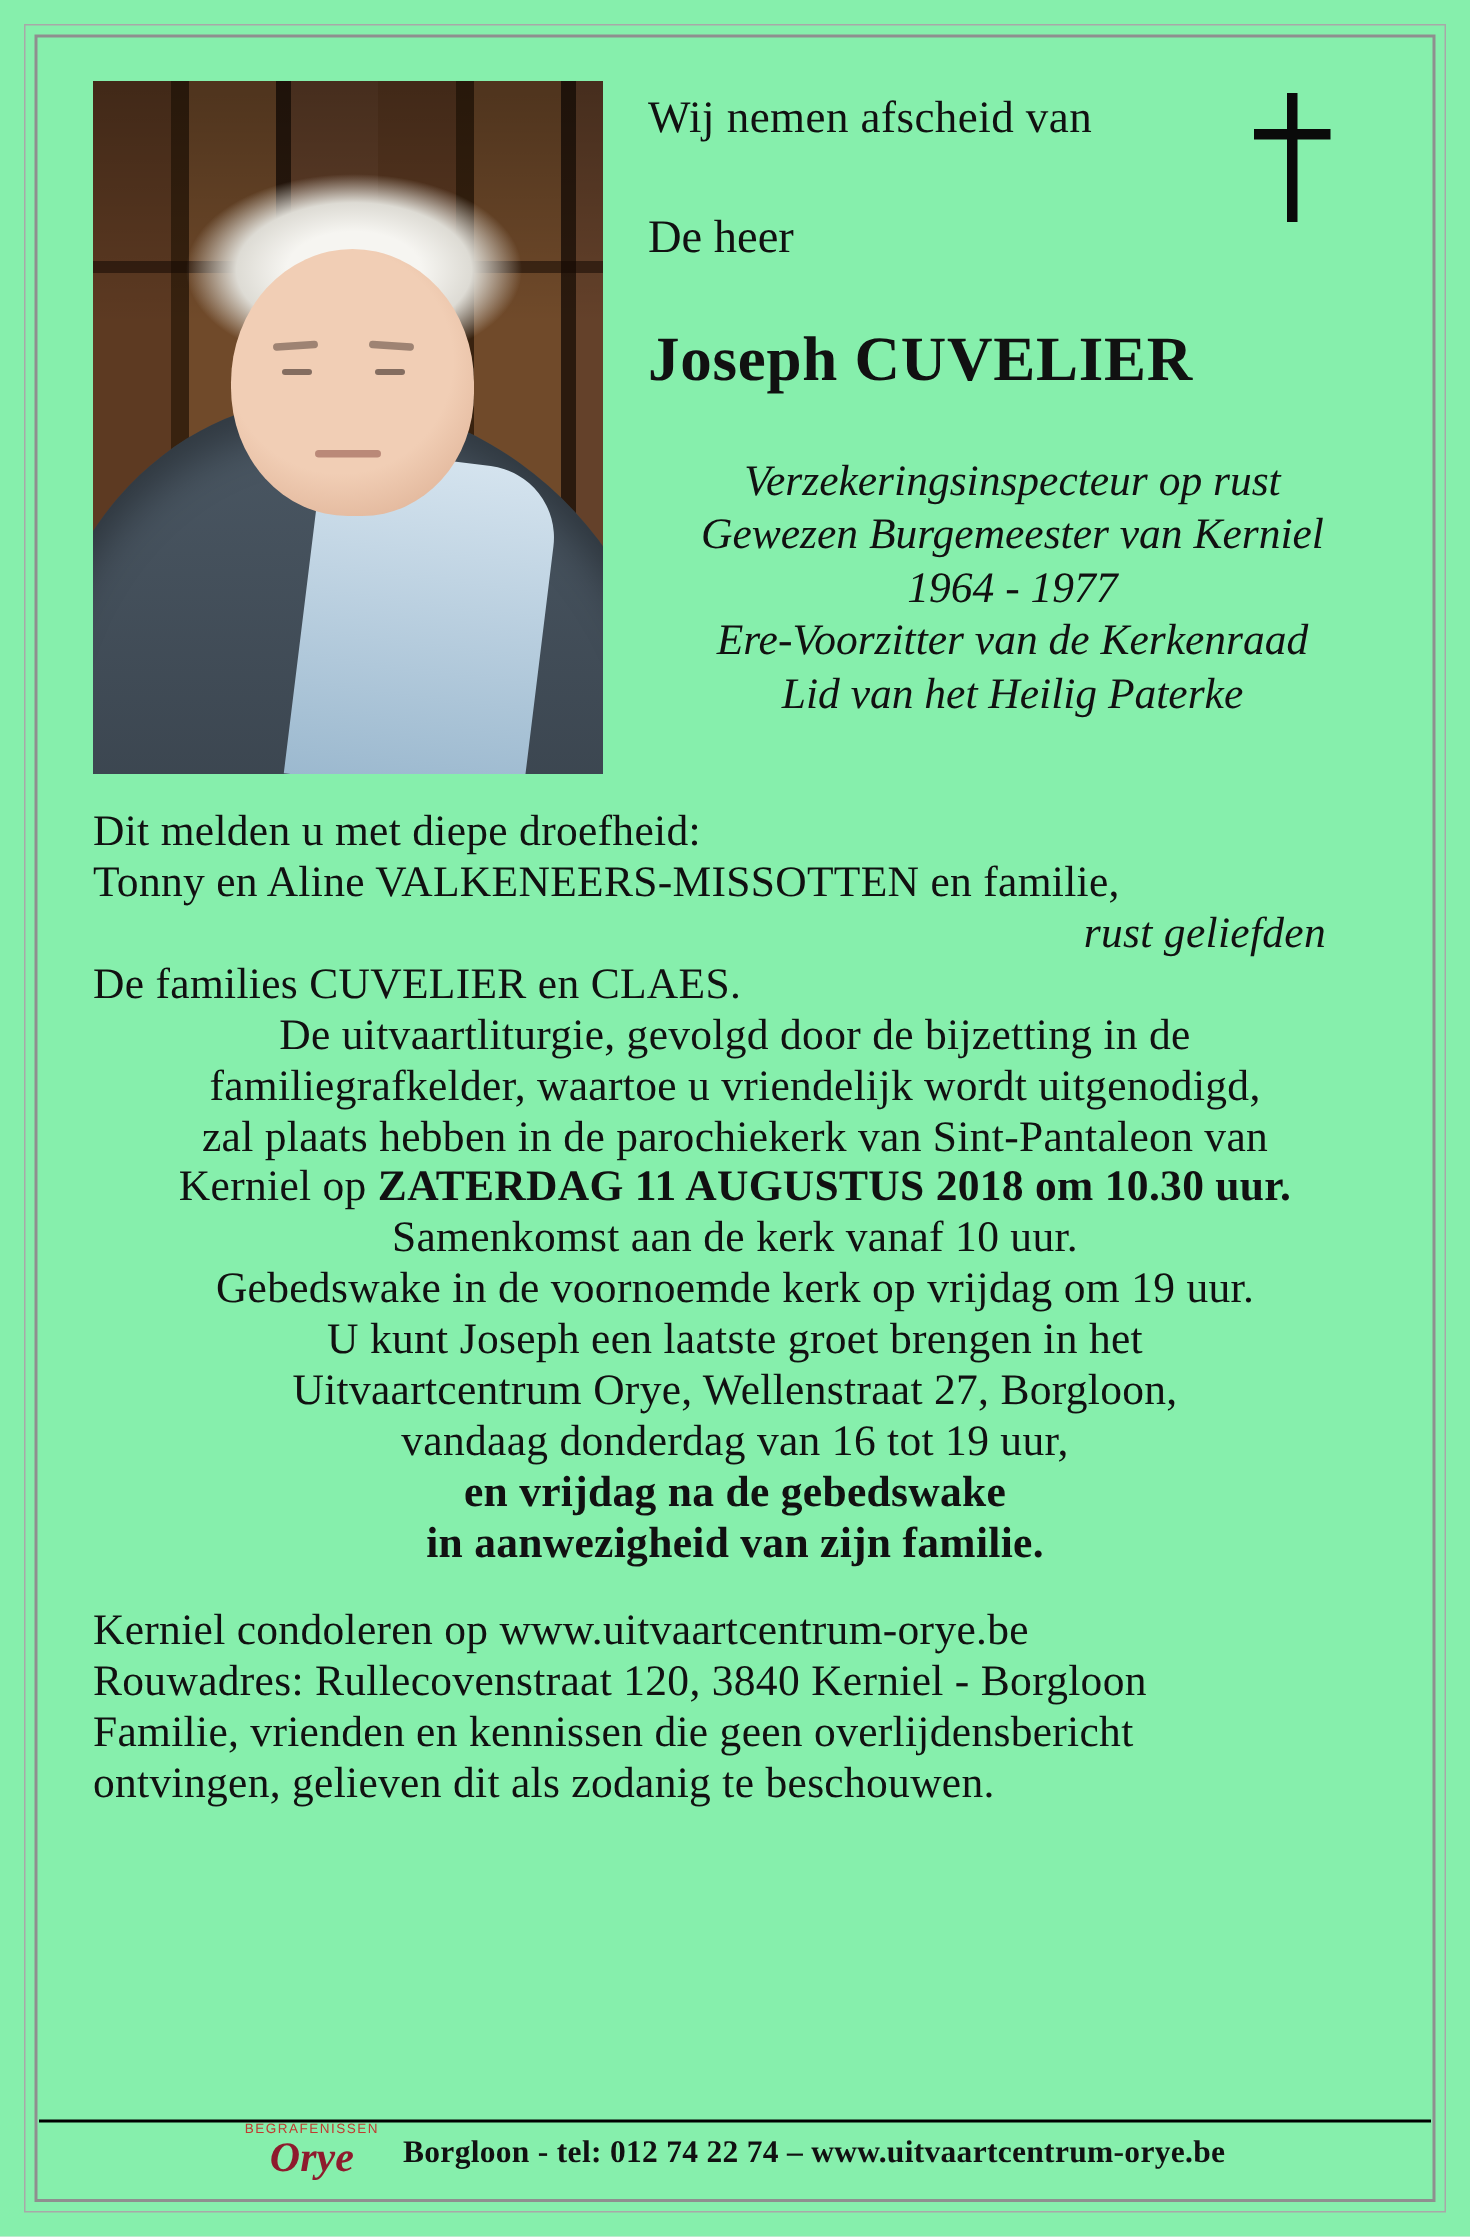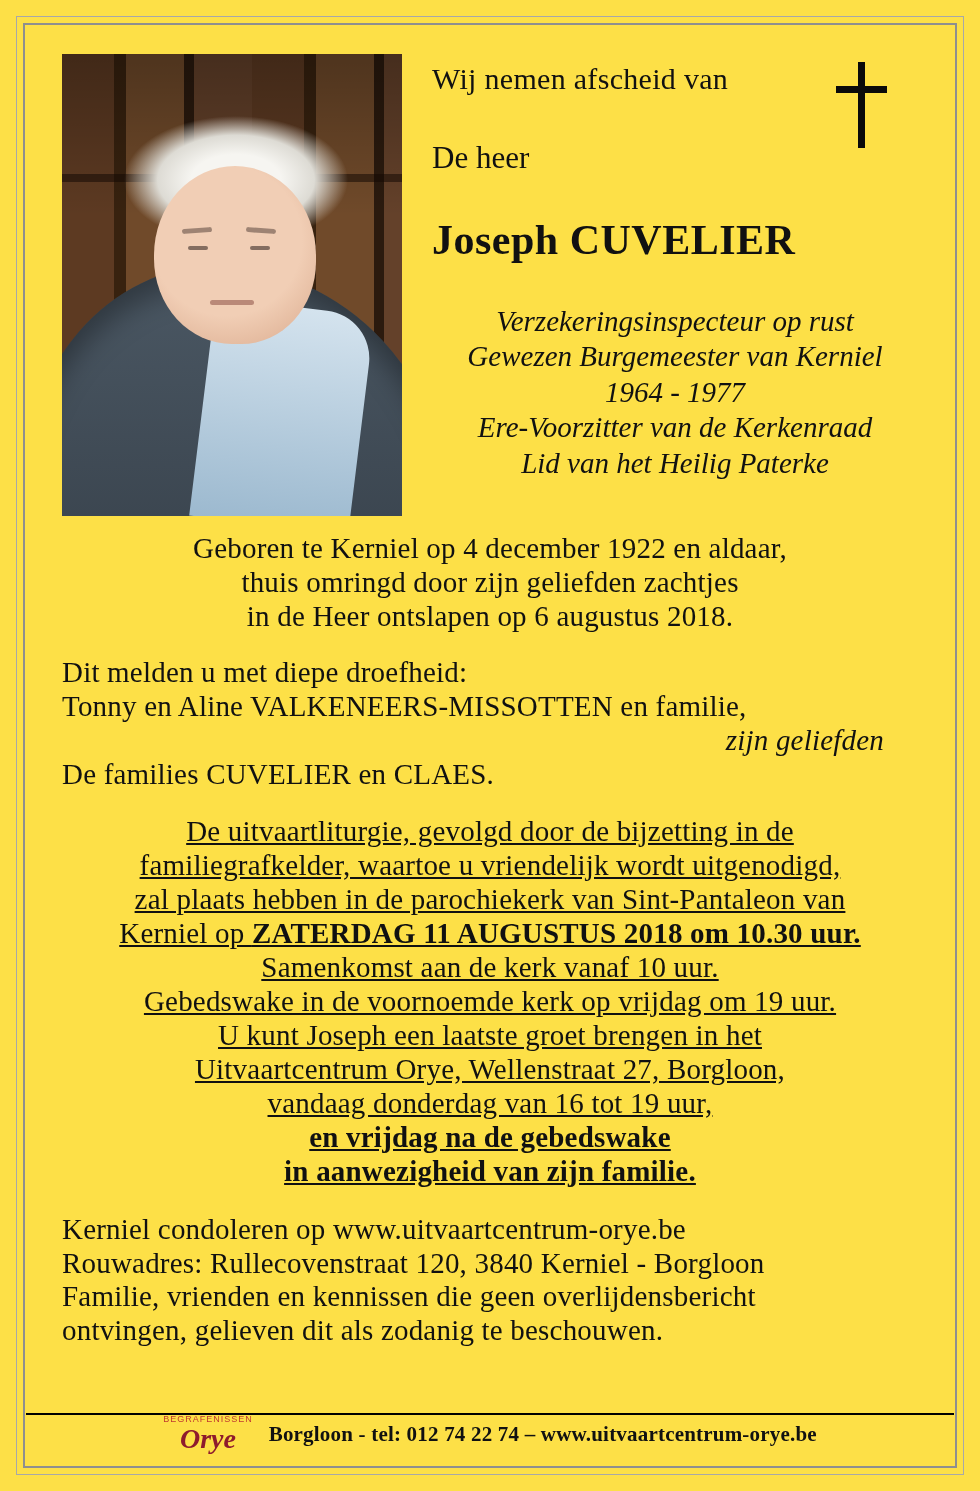--- a/index.html
+++ b/index.html
@@ -1,17 +1,17 @@
 <!DOCTYPE html>
 <html><head>
 <meta charset="utf-8">
 <style>
   html,body{margin:0;padding:0;background:#e8e8e8;}
   .page{
-    position:relative;width:980px;height:1491px;background:#fde047;
+    position:relative;width:980px;height:1491px;background:#86efac;
     margin:0 auto;font-family:"Liberation Serif","DejaVu Serif",serif;color:#111;
     overflow:hidden;
   }
   .frame-outer{position:absolute;inset:16px;border:1px solid #a8a8a8;pointer-events:none;}
   .frame-inner{position:absolute;inset:23px;border:2px solid #8f8f8f;pointer-events:none;}
   .content{
     position:absolute;inset:26px;display:flex;flex-direction:column;
     padding:28px 36px 12px;overflow:hidden;
   }
   
@@ -60,21 +60,21 @@
   .deceased-name{font-size:42px;font-weight:bold;margin-top:40px;letter-spacing:.5px;white-space:nowrap;}
   .titles{margin-top:40px;text-align:center;font-style:italic;font-size:29px;line-height:1.22;}
 
   
   .t{font-size:29px;line-height:1.17;letter-spacing:.2px;}
   .center{text-align:center;}
   .bold{font-weight:bold;}
   .birth{margin-top:16px;}
   .mourning{margin-top:22px;}
   .beloved-line{text-align:right;padding-right:34px;font-style:italic;}
-  .service{margin-top:24px;text-decoration:underline;}
+  .service{}
   .condolence{margin-top:24px;}
   .notice{}
 
   
   .footer-block{margin-top:auto;}
   .footer-rule{border-top:2px solid #000;margin:18px -36px 0;}
   .footer-row{display:flex;align-items:center;justify-content:center;gap:16px;}
   .logo{display:inline-block;text-align:center;line-height:1;}
   .logo-top{display:block;font-size:9px;letter-spacing:1px;color:#c03a30;font-family:"Liberation Sans",sans-serif;}
   .logo-name{display:block;font-size:28px;font-weight:bold;font-style:italic;color:#8e1b2d;margin-top:1px;}
@@ -116,30 +116,25 @@
         <div class="titles">
           <div>Verzekeringsinspecteur op rust</div>
           <div>Gewezen Burgemeester van Kerniel</div>
           <div>1964 - 1977</div>
           <div>Ere-Voorzitter van de Kerkenraad</div>
           <div>Lid van het Heilig Paterke</div>
         </div>
       </div>
     </div>
 
-    <div class="t center birth">
-      <div>Geboren te Kerniel op 4 december 1922 en aldaar,</div>
-      <div>thuis omringd door zijn geliefden zachtjes</div>
-      <div>in de Heer ontslapen op 6 augustus 2018.</div>
-    </div>
 
     <div class="t mourning">
       <div>Dit melden u met diepe droefheid:</div>
       <div>Tonny en Aline VALKENEERS-MISSOTTEN en familie,</div>
-      <div class="beloved-line">zijn geliefden</div>
+      <div class="beloved-line">rust geliefden</div>
       <div>De families CUVELIER en CLAES.</div>
     </div>
 
     <div class="t center service">
       <div>De uitvaartliturgie, gevolgd door de bijzetting in de</div>
       <div>familiegrafkelder, waartoe u vriendelijk wordt uitgenodigd,</div>
       <div>zal plaats hebben in de parochiekerk van Sint-Pantaleon van</div>
       <div>
         <span>Kerniel op </span><span class="bold">ZATERDAG 11 AUGUSTUS 2018 om 10.30 uur.</span>
       </div>

